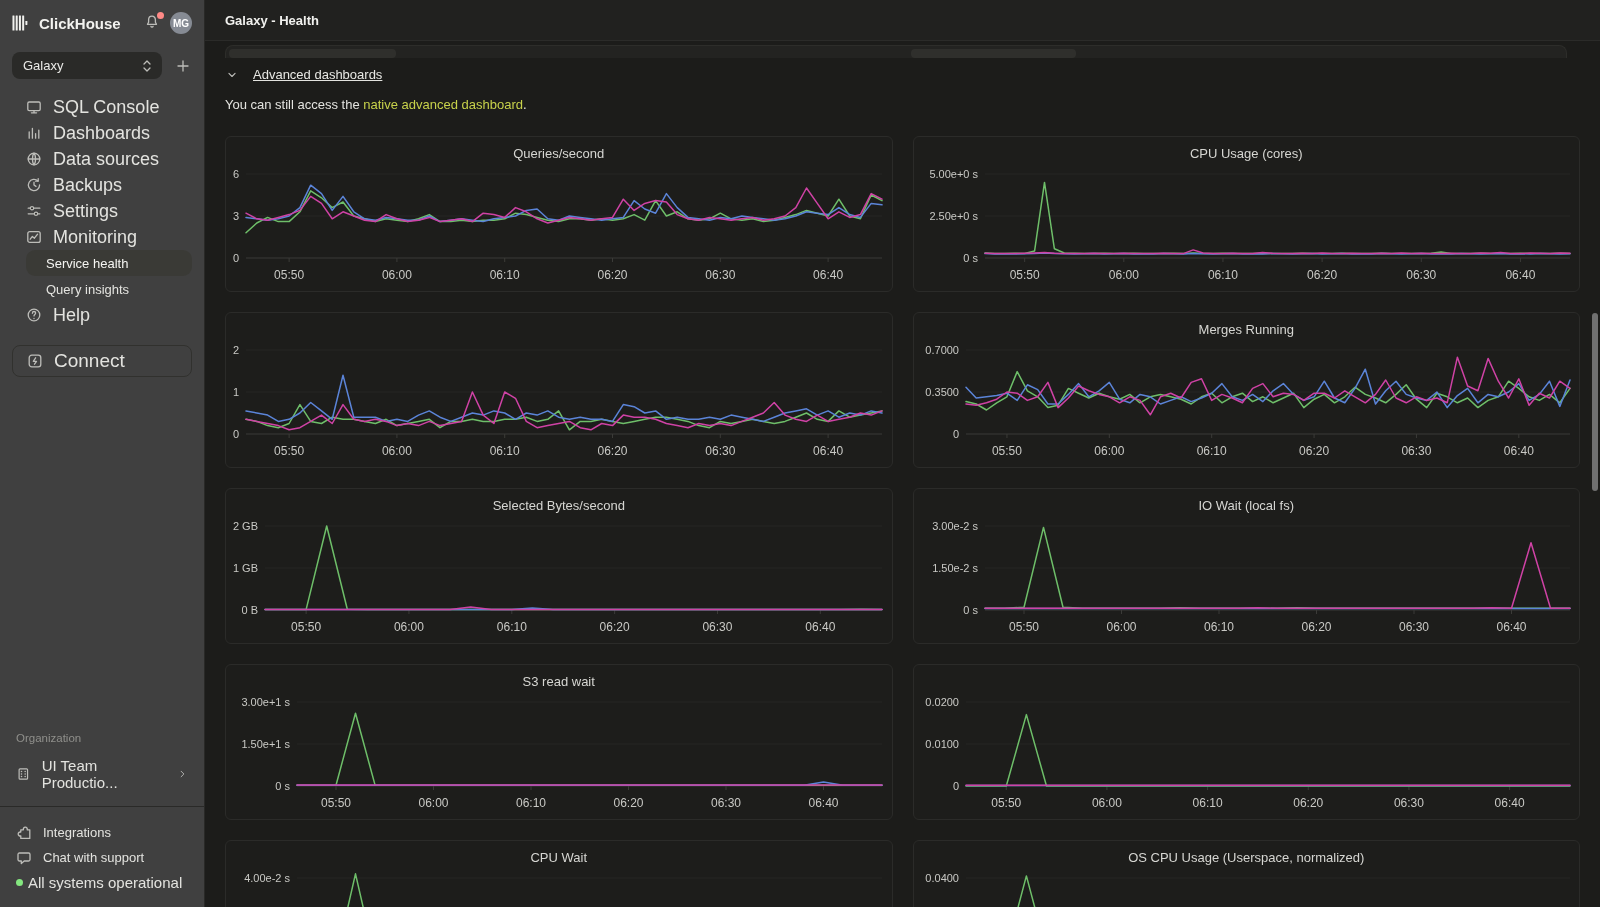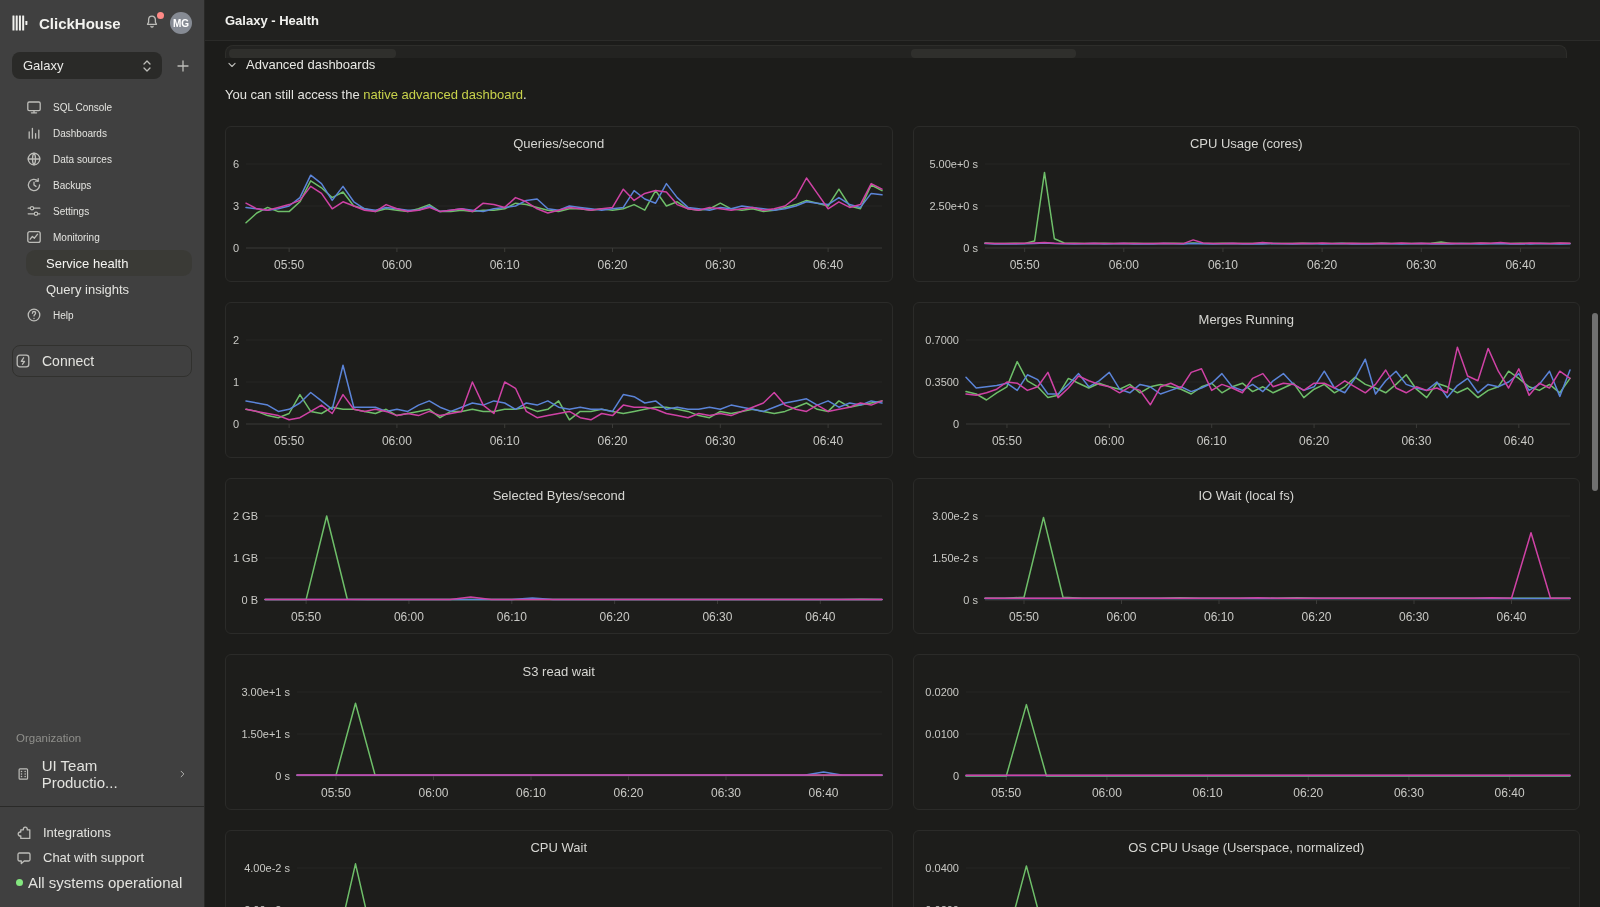--- a/index.html
+++ b/index.html
@@ -14,47 +14,47 @@
   .brand-spacer{flex:1;}
   .bell-wrap{position:relative;width:18px;height:18px;margin-right:8px;}
   .bell-dot{position:absolute;top:-2px;right:-2px;width:7px;height:7px;border-radius:50%;background:#ff8a87;}
   .avatar{width:22px;height:22px;border-radius:50%;background:#868b94;color:#fff;font-size:10px;
           font-weight:bold;display:flex;align-items:center;justify-content:center;}
   .select-row{margin-top:16px;display:flex;align-items:center;gap:12px;}
   .service-select{flex:1;height:27px;background:#2a2a28;border-radius:8px;display:flex;align-items:center;
                   justify-content:space-between;padding:0 9px 0 11px;font-size:13px;color:#eaeae7;cursor:pointer;}
   .plus-btn{width:18px;height:18px;display:flex;align-items:center;justify-content:center;cursor:pointer;}
   nav{margin-top:15px;}
-  .nav-item{display:flex;align-items:center;gap:11px;height:26px;padding-left:14px;font-size:10px;
+  .nav-item{display:flex;align-items:center;gap:11px;height:26px;padding-left:14px;font-size:18px;
             color:#e3e3df;border-radius:6px;cursor:pointer;}
   .sub-item{height:26px;display:flex;align-items:center;margin-left:14px;padding-left:20px;
             font-size:13px;border-radius:9px;cursor:pointer;}
   .sub-item.selected{background:#3a3a36;color:#f5f5f2;}
   .connect-box{margin-top:17px;height:30px;border:1px solid #31312e;border-radius:8px;display:flex;
-               align-items:center;gap:11px;padding-left:2px;font-size:14px;cursor:pointer;}
+               align-items:center;gap:11px;padding-left:14px;font-size:19px;cursor:pointer;}
   .side-spacer{flex:1;}
   .org-heading{font-size:11.5px;color:#8f8f8b;margin:0 0 13px 4px;}
   .org-row{display:flex;align-items:center;gap:11px;padding-left:4px;font-size:15px;cursor:pointer;}
   .org-chevron{margin-left:auto;margin-right:4px;}
   .side-divider{height:1px;background:#2a2a28;margin:15px -12px 13px;}
   .foot-item{display:flex;align-items:center;gap:11px;height:25px;padding-left:4px;font-size:13px;cursor:pointer;}
   .status-dot{width:7px;height:7px;border-radius:50%;margin:0 5px 0 4px;}
   .foot-status{display:flex;align-items:center;height:25px;font-size:15px;color:#e3e3df;cursor:pointer;}
   .ic{stroke:#bdbdb9;fill:none;stroke-width:1.3;stroke-linecap:round;stroke-linejoin:round;}
   
   .main{position:absolute;left:205px;top:0;right:0;bottom:0;}
   .page-header{height:41px;display:flex;align-items:center;padding:0 20px;background:#21211f;
                border-bottom:1px solid #2b2b29;box-sizing:border-box;}
   .page-title{font-size:13px;font-weight:bold;color:#f1f1ee;}
   .content{padding:0 20px;}
   .cut-strip{position:relative;height:14px;margin-top:2px;}
   .cut-card{position:absolute;left:0;right:13px;top:2px;height:12px;border:1px solid #2d2d2a;border-bottom:none;
             border-radius:8px 8px 0 0;background:#232321;overflow:hidden;}
   .cut-chunk{position:absolute;top:3px;height:9px;background:#2f2f2c;border-radius:4px;}
-  .section-row{display:flex;align-items:center;gap:7px;cursor:pointer;}
+  .section-row{margin-top:10px;display:flex;align-items:center;gap:14px;cursor:pointer;text-decoration:underline;}
   .section-label{font-size:13px;color:#e8e8e4;}
   .notice{margin-top:15px;font-size:13px;color:#ececе8;}
   .notice a{text-decoration:none;cursor:pointer;}
   #charts-grid{margin-top:24px;display:grid;grid-template-columns:1fr 1fr;column-gap:20px;row-gap:20px;}
   .panel{position:relative;height:156px;background:#1d1d1b;border:1px solid #2b2b29;border-radius:6px;
          overflow:hidden;box-sizing:border-box;}
   .panel-title{position:absolute;top:9px;left:0;right:0;text-align:center;font-size:13px;color:#d6d6d2;}
   .plot{position:absolute;left:0;top:0;}
   .plot text{font-family:"Liberation Sans","DejaVu Sans",sans-serif;}
   .scroll-thumb{position:absolute;right:2px;top:313px;width:6px;height:178px;border-radius:3px;background:#707070;}

